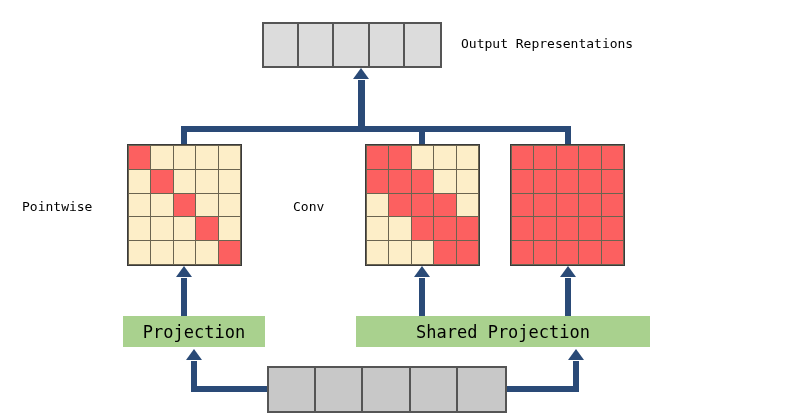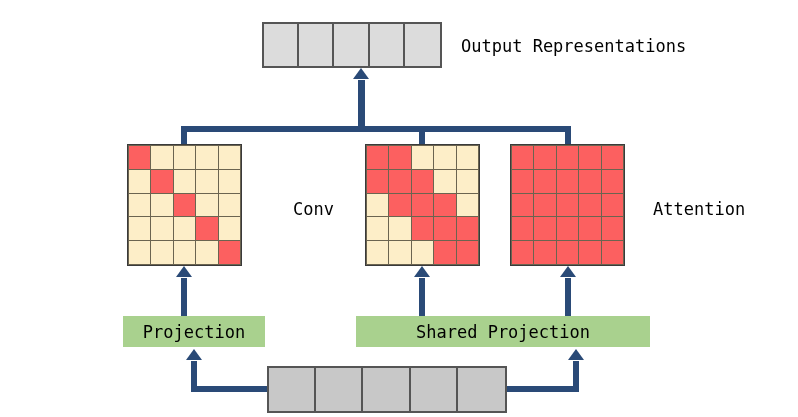--- a/index.html
+++ b/index.html
@@ -13,21 +13,21 @@
   #canvas {
     position: relative;
     width: 798px;
     height: 417px;
     background: #ffffff;
     overflow: hidden;
   }
   .label {
     position: absolute;
     font-family: "DejaVu Sans Mono", "Liberation Mono", monospace;
-    font-size: 17px;
+    font-size: 13px;
     color: #000000;
     white-space: nowrap;
     letter-spacing: 0px;
     text-align: center;
   }
   
   .strip {
     position: absolute;
     display: flex;
     border: 2px solid #555555;
@@ -98,20 +98,21 @@
 
   <div class="vline" style="left:358px; top:80px; width:7px; height:48px;"></div>
   <div class="arrow-up" style="left:353px; top:68px;"></div>
 
   <div class="hline" style="left:181px; top:126px; width:390px; height:6px;"></div>
 
   <div class="vline" style="left:181px; top:126px; width:6px; height:20px;"></div>
   <div class="vline" style="left:419px; top:126px; width:6px; height:20px;"></div>
   <div class="vline" style="left:565px; top:126px; width:6px; height:20px;"></div>
 
+  <div class="label" style="left:22px; top:199px;">Pointwise</div>
 
   <div class="matrix" id="matrix-pointwise" style="left: 127px; top: 144px; width: 115px; height: 122px; grid-template-columns: repeat(5, 1fr); grid-template-rows: repeat(5, 1fr);">
       <div class="mcell" style="background: rgb(252, 96, 96);"></div>
       <div class="mcell" style="background: rgb(253, 238, 200);"></div>
       <div class="mcell" style="background: rgb(253, 238, 200);"></div>
       <div class="mcell" style="background: rgb(253, 238, 200);"></div>
       <div class="mcell" style="background: rgb(253, 238, 200);"></div>
       <div class="mcell" style="background: rgb(253, 238, 200);"></div>
       <div class="mcell" style="background: rgb(252, 96, 96);"></div>
       <div class="mcell" style="background: rgb(253, 238, 200);"></div>
@@ -185,21 +186,20 @@
       <div class="mcell" style="background: rgb(252, 96, 96);"></div>
       <div class="mcell" style="background: rgb(252, 96, 96);"></div>
       <div class="mcell" style="background: rgb(252, 96, 96);"></div>
       <div class="mcell" style="background: rgb(252, 96, 96);"></div>
       <div class="mcell" style="background: rgb(252, 96, 96);"></div>
       <div class="mcell" style="background: rgb(252, 96, 96);"></div>
       <div class="mcell" style="background: rgb(252, 96, 96);"></div>
       <div class="mcell" style="background: rgb(252, 96, 96);"></div>
     </div>
 
-  <div class="label" style="left:653px; top:199px;">Attention</div>
 
   <div class="vline" style="left:181px; top:278px; width:6px; height:40px;"></div>
   <div class="arrow-up" style="left:176px; top:266px;"></div>
 
   <div class="vline" style="left:419px; top:278px; width:6px; height:40px;"></div>
   <div class="arrow-up" style="left:414px; top:266px;"></div>
 
   <div class="vline" style="left:565px; top:278px; width:6px; height:40px;"></div>
   <div class="arrow-up" style="left:560px; top:266px;"></div>
 

